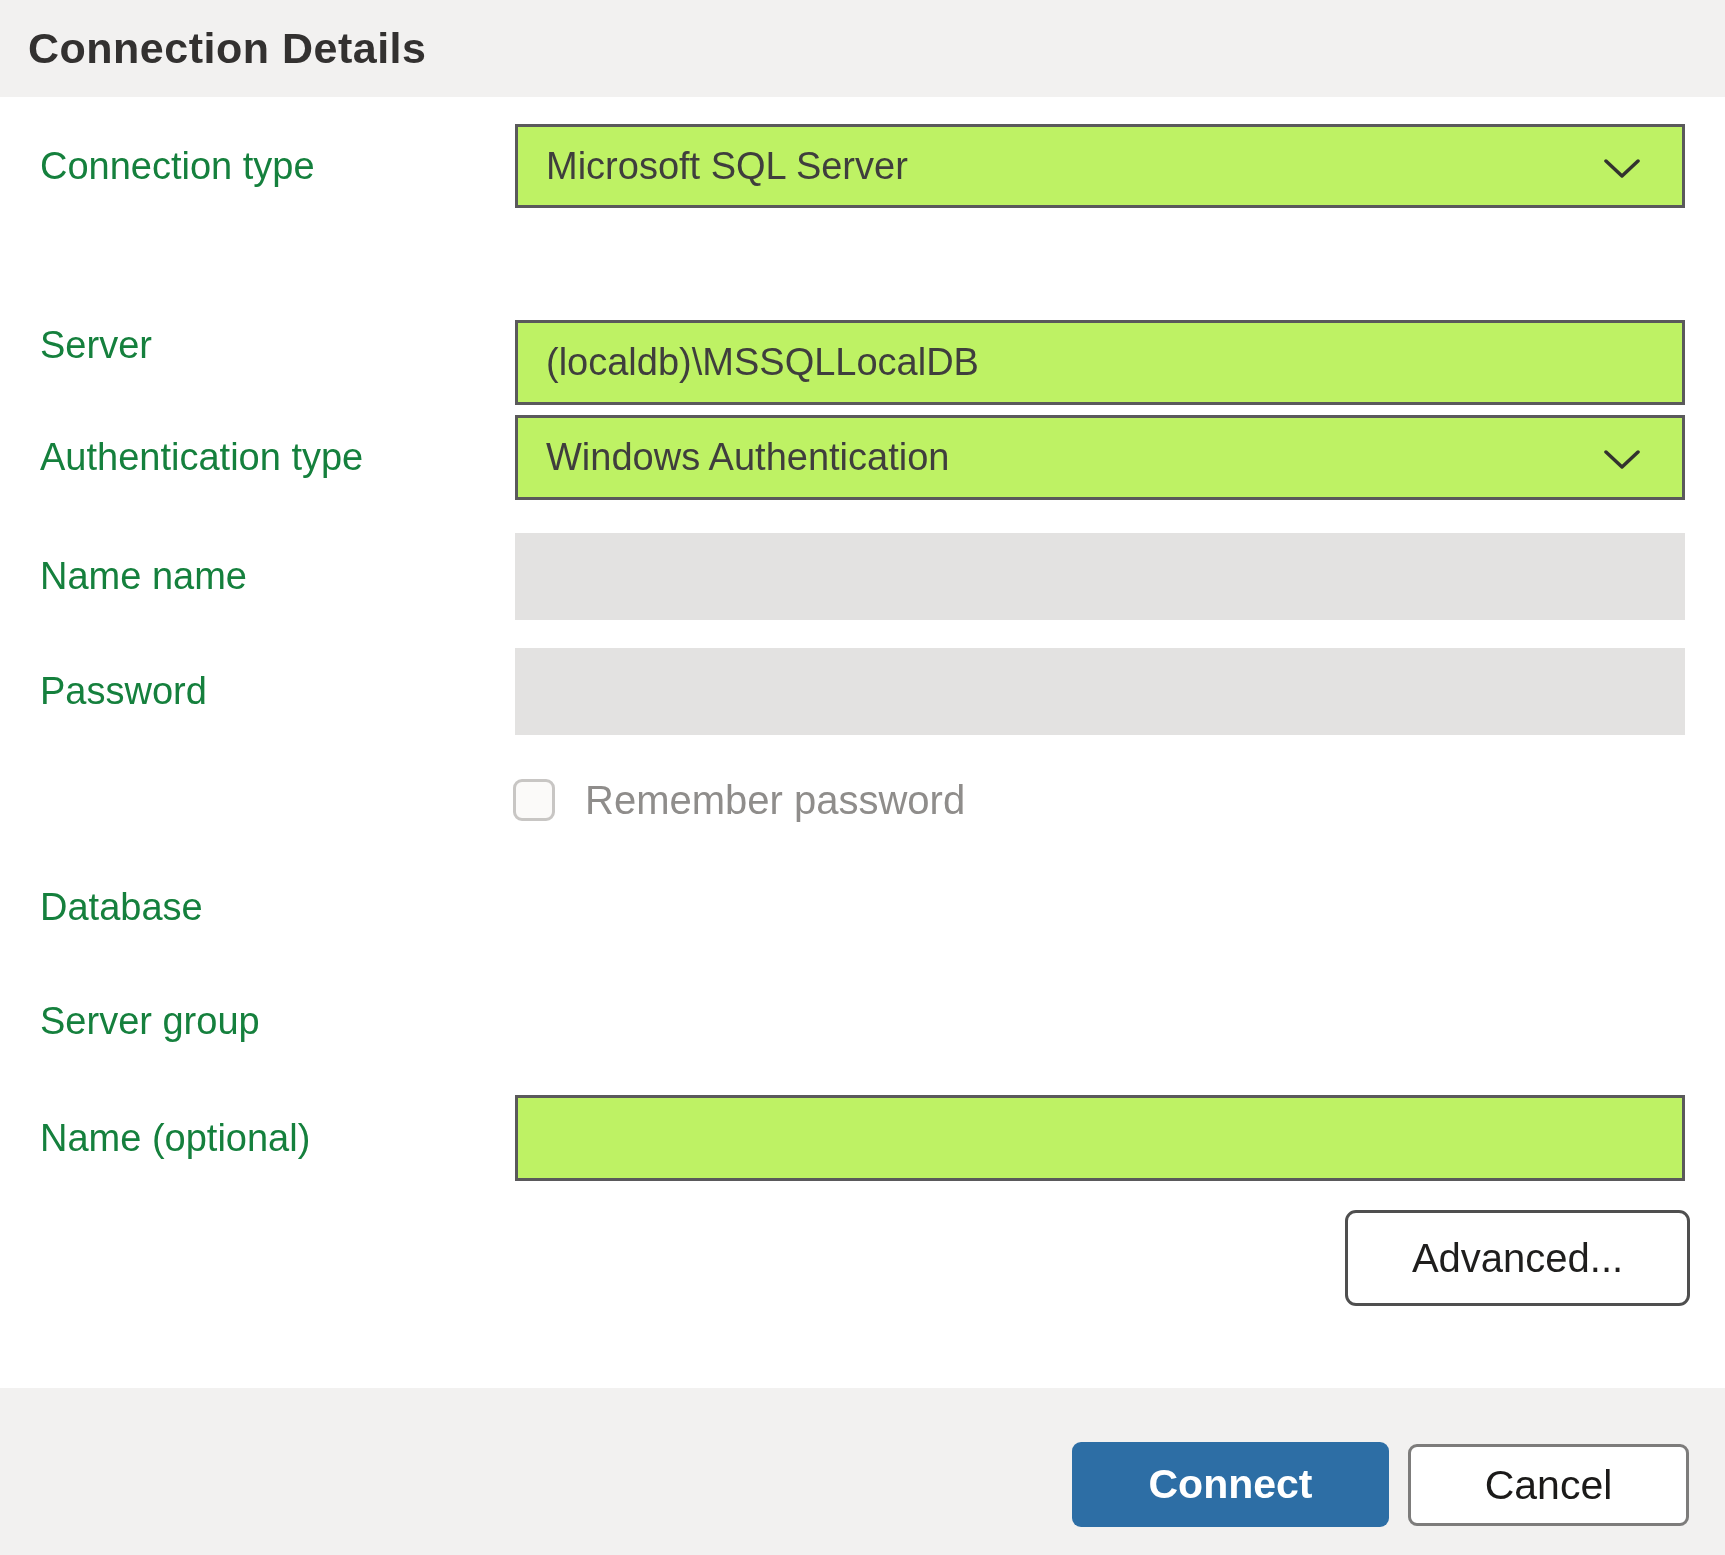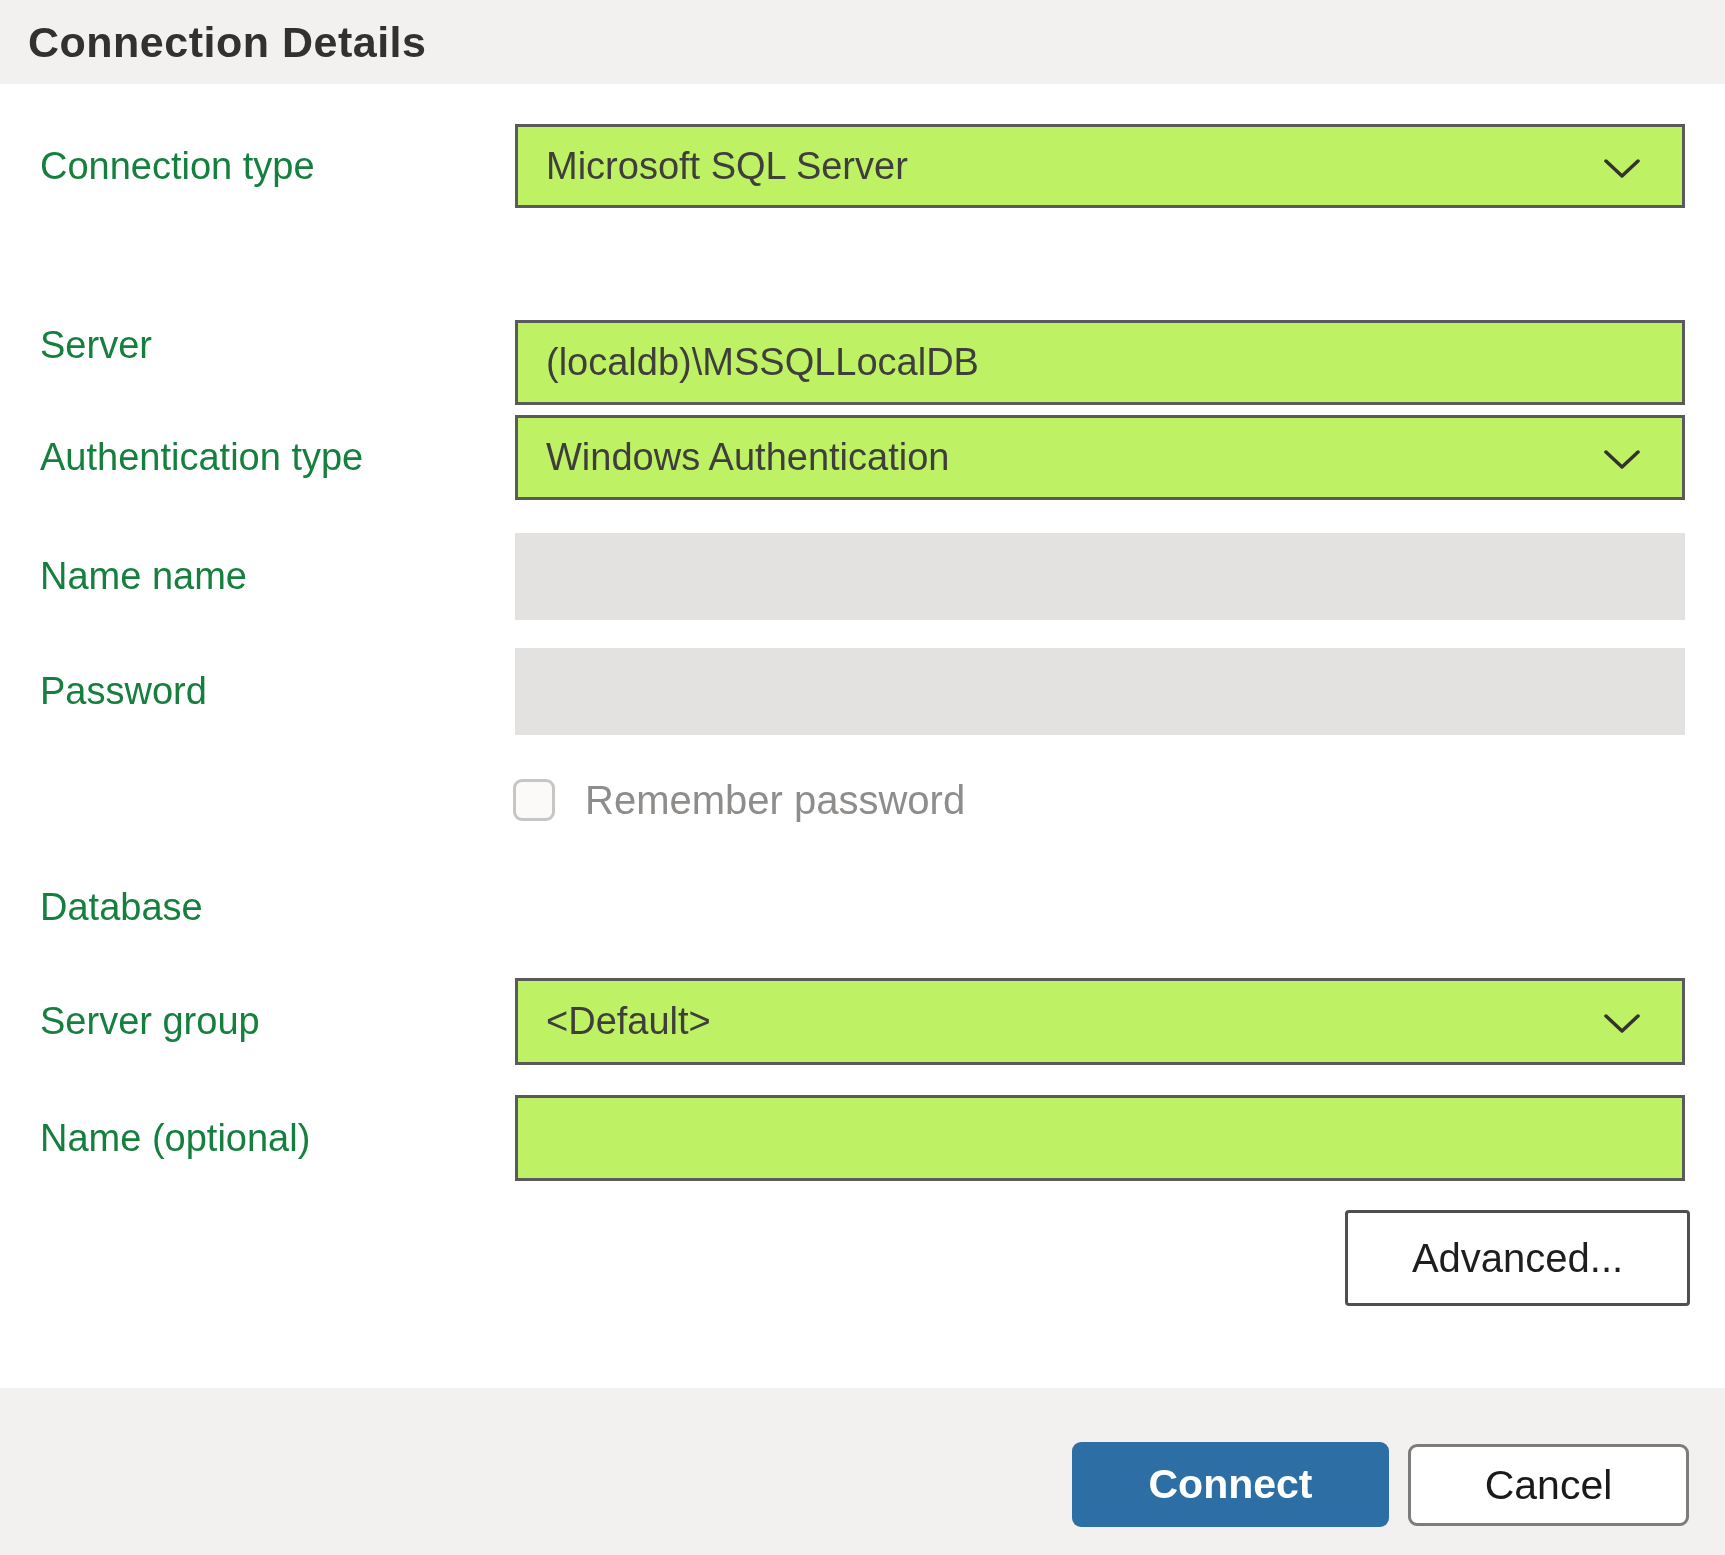--- a/index.html
+++ b/index.html
@@ -9,21 +9,21 @@
     height: 1555px;
     background: #ffffff;
     font-family: "Liberation Sans", sans-serif;
     overflow: hidden;
   }
 
   
   .titlebar {
     position: absolute;
     top: 0; left: 0; right: 0;
-    height: 84px;
+    height: 97px;
     background: #f2f1f0;
     display: flex;
     align-items: center;
     padding-left: 28px;
     box-sizing: border-box;
   }
   .titlebar h1 {
     margin: 0;
     font-size: 43px;
     font-weight: 700;
@@ -104,21 +104,21 @@
   
   .advanced-btn {
     position: absolute;
     left: 1345px;
     top: 1210px;
     width: 345px;
     height: 96px;
     box-sizing: border-box;
     background: #ffffff;
     border: 3px solid #4f4f4f;
-    border-radius: 4px;
+    border-radius: 11px;
     display: flex;
     align-items: center;
     justify-content: center;
     font-family: "Liberation Sans", sans-serif;
     font-size: 40px;
     color: #1f1e1d;
     cursor: pointer;
   }
 
   
@@ -207,28 +207,20 @@
     <div class="field disabled" style="top:648px;height:87px">
       <input type="password" disabled="" value="" style="">
     </div>
 
     <div class="checkbox"></div>
     <div class="remember-lbl">Remember password</div>
 
     <div class="lbl" style="top:865px;height:84px">Database</div>
 
     <div class="lbl" style="top:978px;height:87px">Server group</div>
-    <div class="field" style="top:978px;height:87px">
-      <span>&lt;Default&gt;</span>
-      <span class="chev">
-        <svg width="36" height="20" viewBox="0 0 36 20">
-            <polyline points="2,2 18,17 34,2" fill="none" stroke="#33322f" stroke-width="3.5" stroke-linecap="round" stroke-linejoin="round"></polyline>
-          </svg>
-      </span>
-    </div>
 
     <div class="lbl" style="top:1095px;height:86px">Name (optional)</div>
     <div class="field" style="top:1095px;height:86px">
       <input type="text" value="" style="">
     </div>
 
     <div class="advanced-btn">Advanced...</div>
 
   </main>
 

